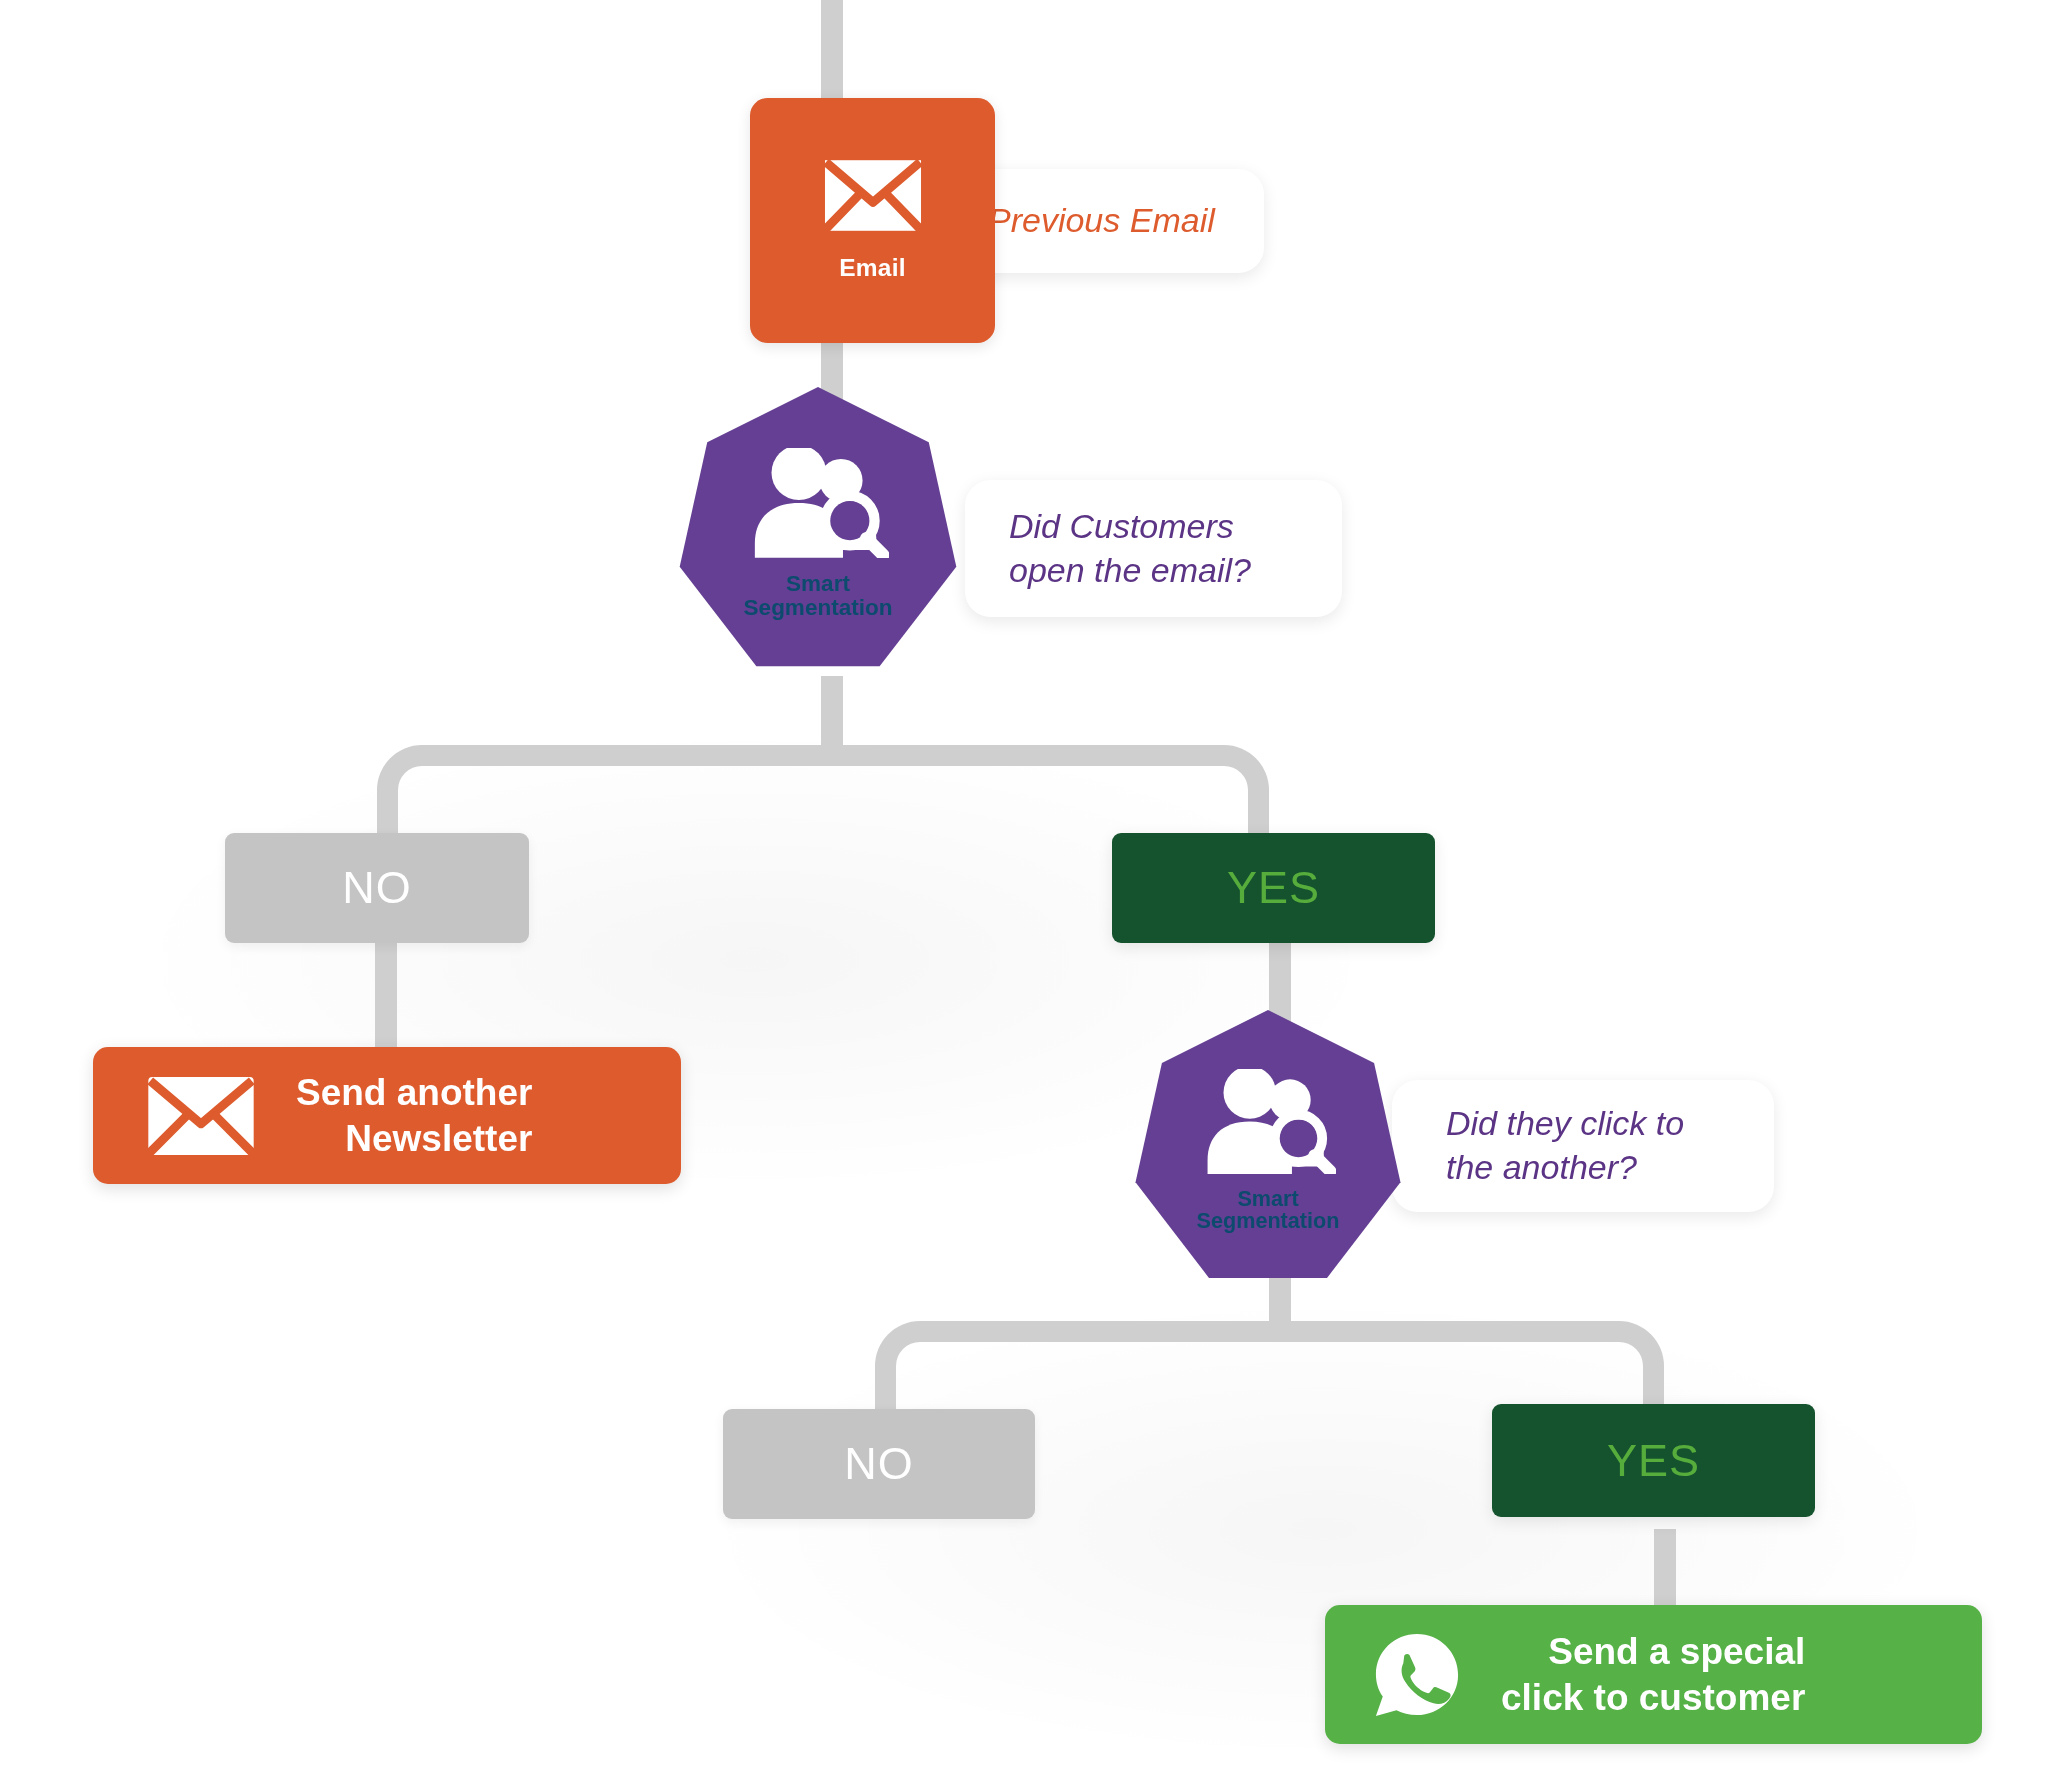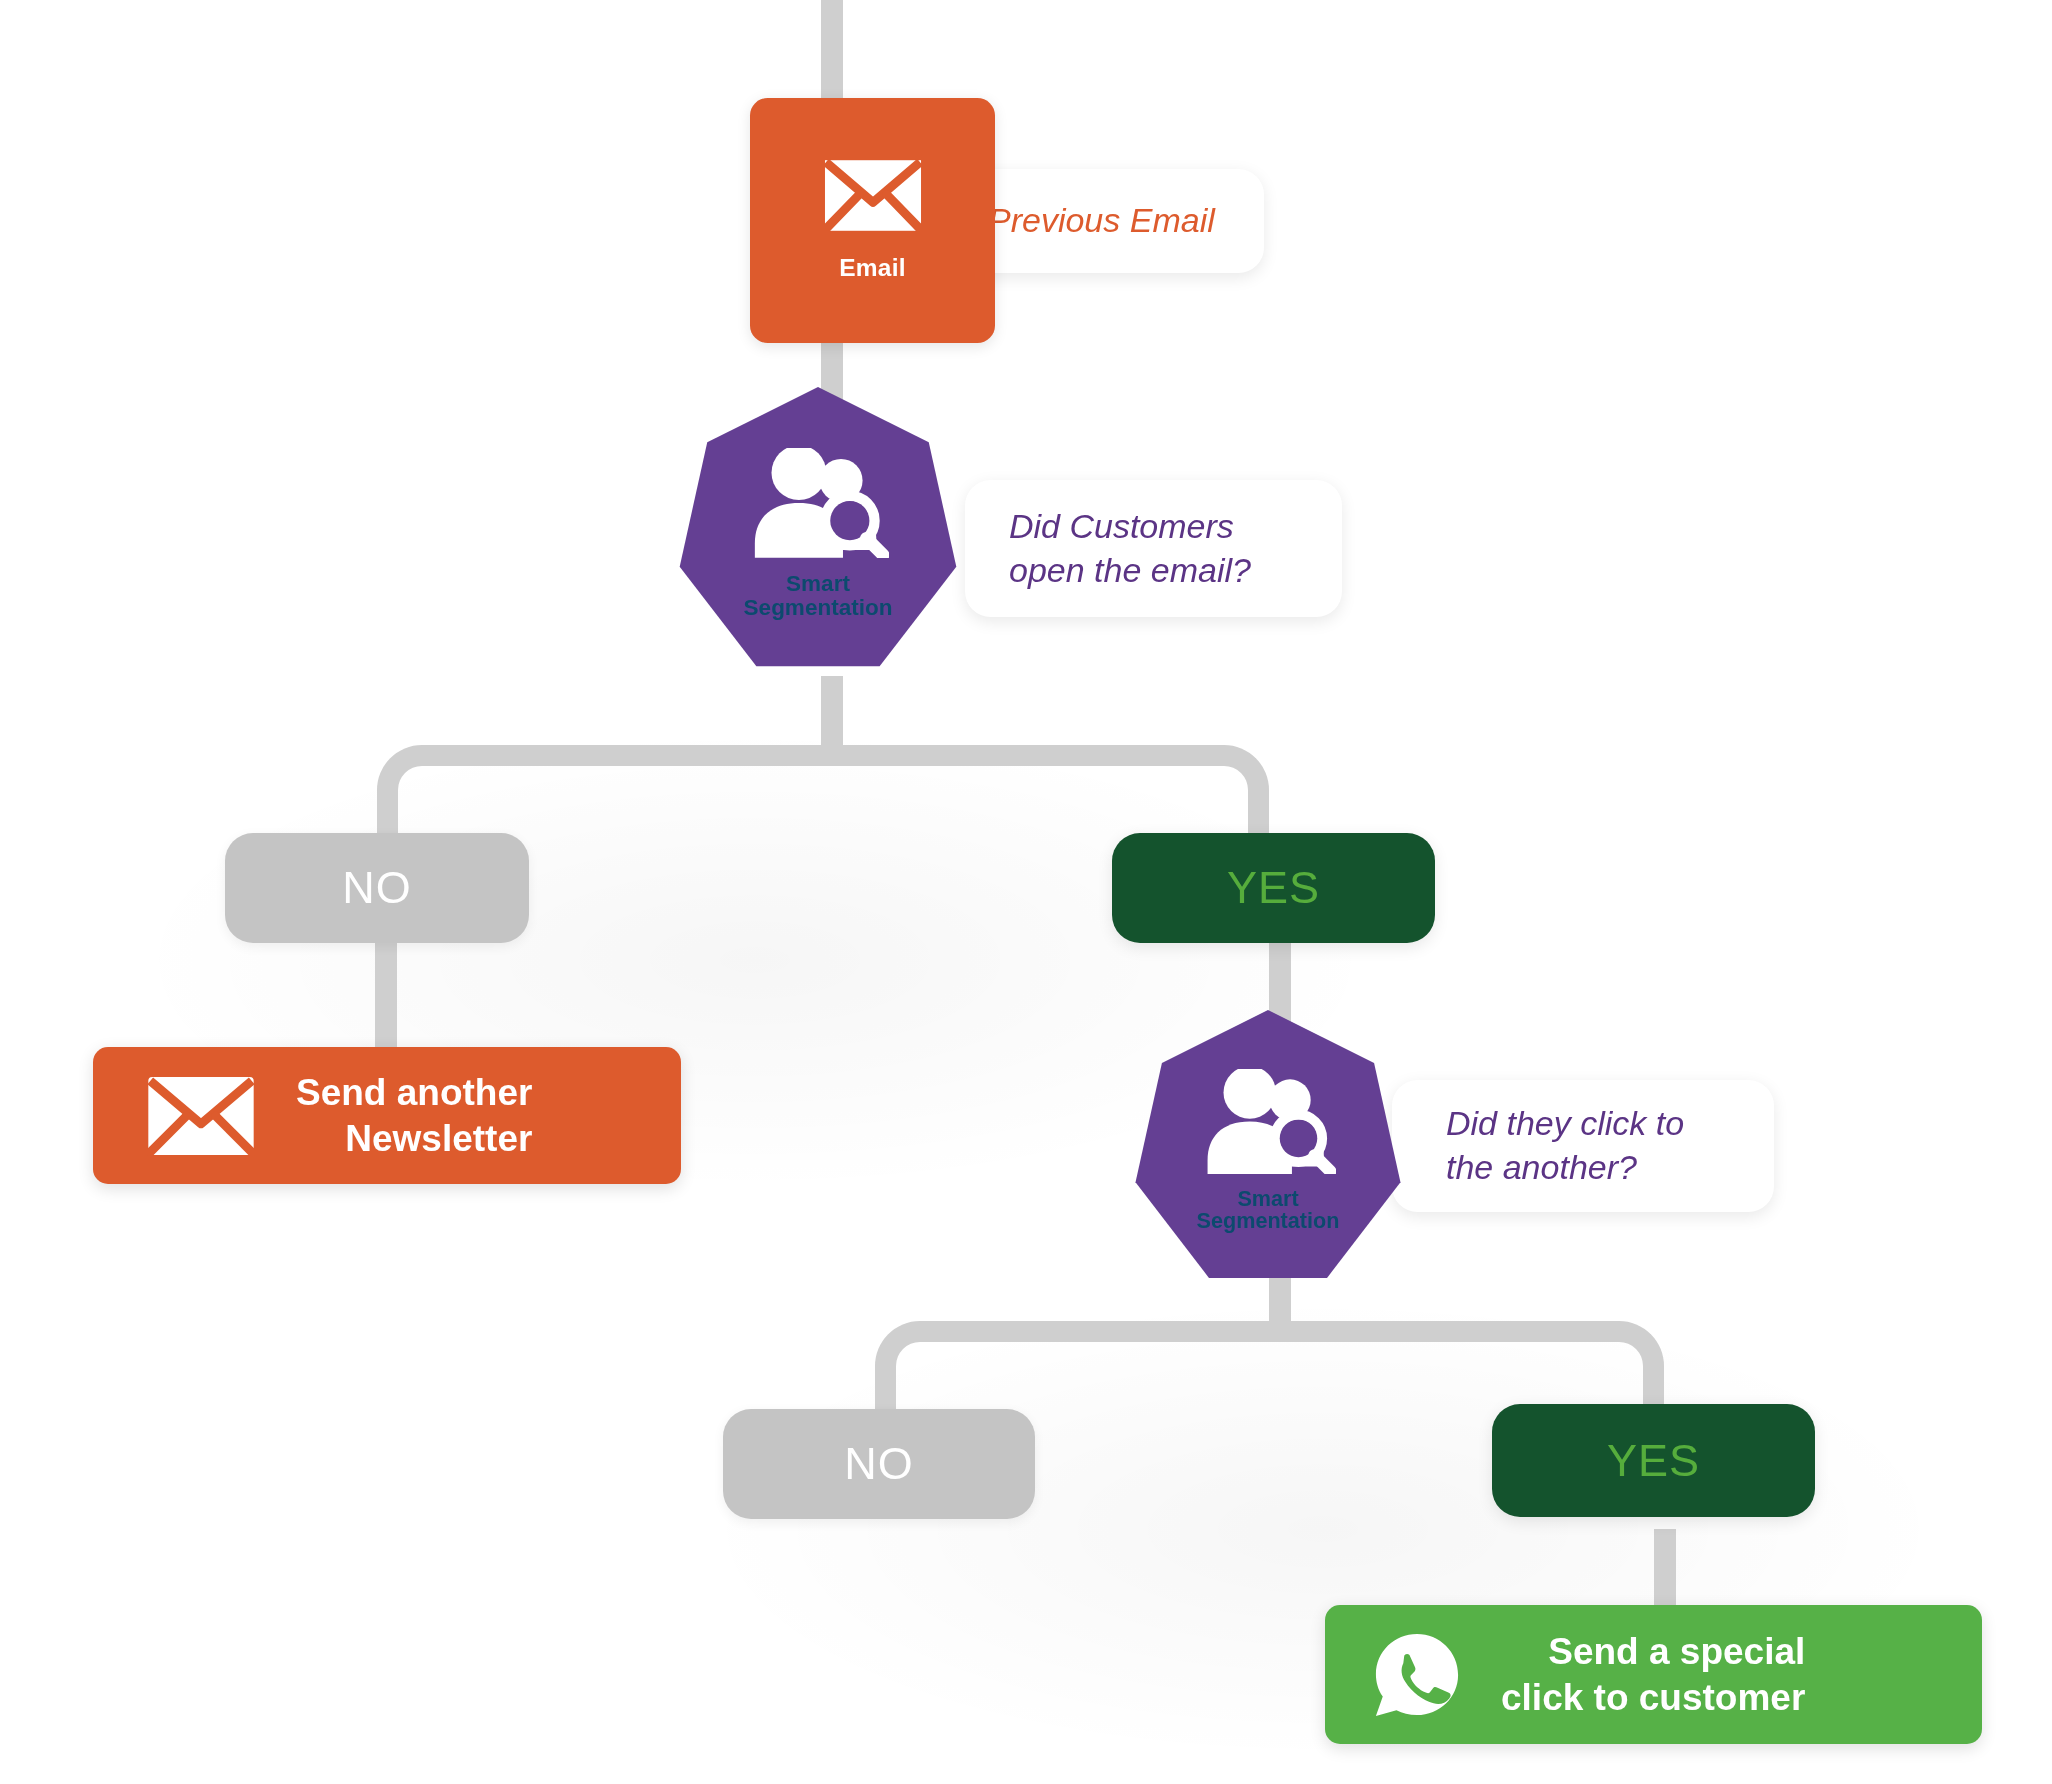--- a/index.html
+++ b/index.html
@@ -108,21 +108,21 @@
     color: #0c4a6e;
     font-weight: bold;
     text-align: center;
     line-height: 1.06;
     margin-top: 9.8px;
   }
 
   
   .pill {
     position: absolute;
-    border-radius: 28px;
+    border-radius: 9px;
     display: flex;
     align-items: center;
     justify-content: center;
     z-index: 3;
     box-sizing: border-box;
   }
   .pill-no {
     background: #c4c4c4;
     box-shadow: 0 3.9px 11.8px rgba(0,0,0,0.06);
   }

